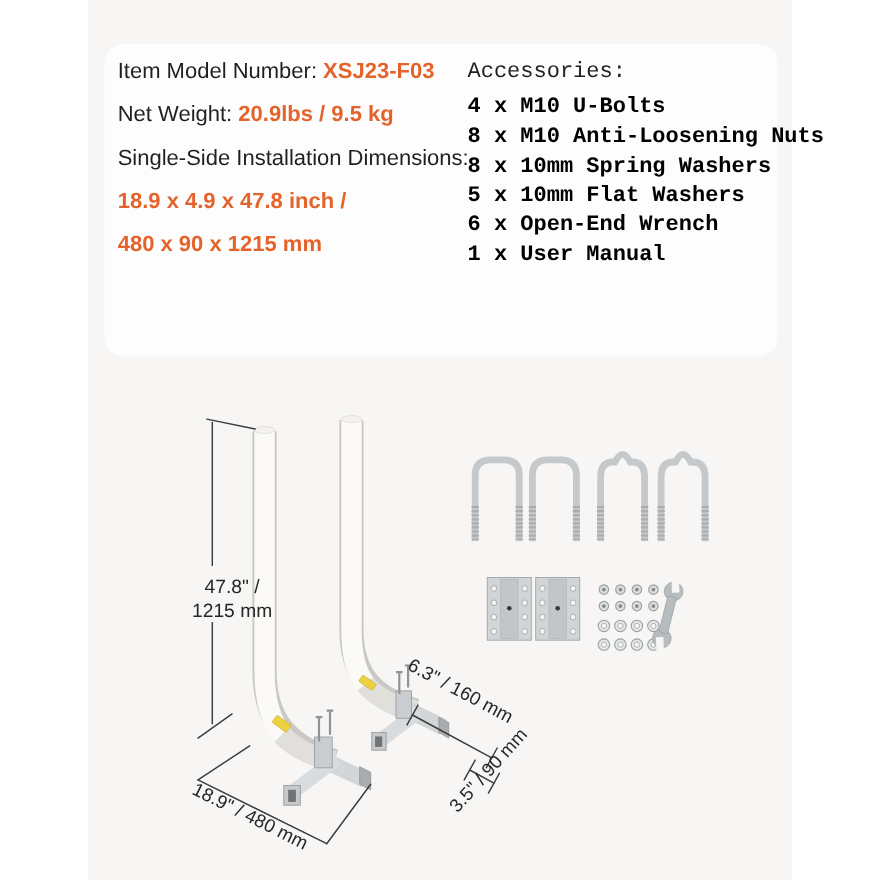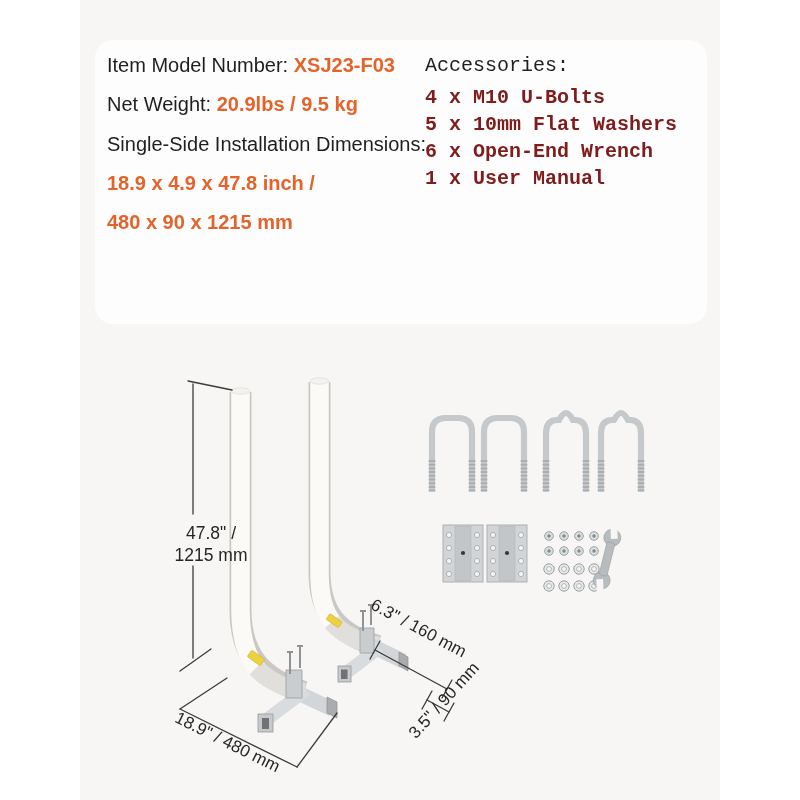--- a/index.html
+++ b/index.html
@@ -4,21 +4,21 @@
 <style>
   html,body{margin:0;padding:0;}
   body{width:800px;height:800px;background:#ffffff;font-family:"Liberation Sans",sans-serif;position:relative;overflow:hidden;}
   .stage{position:absolute;left:80px;top:0;width:640px;height:800px;background:#f7f6f4;}
   .spec-card{position:absolute;left:15px;top:40px;width:612px;height:284px;background:#fdfdfd;border-radius:18px;}
   .col-left{position:absolute;left:12px;top:6px;}
   .col-left p{margin:0;font-size:20px;line-height:39.3px;color:#1f1f1f;white-space:nowrap;}
   .col-left .v{color:#e4632a;font-weight:700;}
   .col-right{position:absolute;left:330px;top:6px;font-family:Liberation Mono, monospace;}
   .col-right .heading{margin:0;font-size:20px;line-height:39.3px;color:#1f1f1f;}
-  .col-right .acc{margin:0;font-size:20px;line-height:26.8px;color:#7f1d1d;font-weight:700;white-space:nowrap;}
+  .col-right .acc{margin:0;font-size:20px;line-height:26.8px;color:#000000;font-weight:700;white-space:nowrap;}
   .illustration{position:absolute;left:0;top:340px;}
   
   .dim{stroke:#3b3b3b;stroke-width:1.3;fill:none;stroke-linecap:round;}
   .dimtext{font-size:17px;fill:#262626;font-weight:500;}
   .dimtext-lg{font-size:17.5px;fill:#262626;font-weight:500;}
   .poleborder{stroke:#c9c8c4;stroke-width:22;fill:none;}
   .polewhite{stroke:#fbfaf7;stroke-width:18.5;fill:none;}
   .elbow{stroke:#e0dfdb;stroke-width:18.5;fill:none;}
   .arm{stroke:#d3d6d8;stroke-width:15;fill:none;}
   .cross{stroke:#d9dcde;stroke-width:13;fill:none;}
@@ -51,20 +51,22 @@
     <div class="col-left">
       <p class="row"><span class="k">Item Model Number: </span><span class="v">XSJ23-F03</span></p>
       <p class="row"><span class="k">Net Weight: </span><span class="v">20.9lbs / 9.5 kg</span></p>
       <p class="row"><span class="k">Single-Side Installation Dimensions:</span><span class="v"></span></p>
       <p class="row"><span class="k"></span><span class="v">18.9 x 4.9 x 47.8 inch /</span></p>
       <p class="row"><span class="k"></span><span class="v">480 x 90 x 1215 mm</span></p>
     </div>
     <div class="col-right">
       <p class="heading">Accessories:</p>
       <p class="acc">4 x M10 U-Bolts</p>
+      <p class="acc">8 x M10 Anti-Loosening Nuts</p>
+      <p class="acc">8 x 10mm Spring Washers</p>
       <p class="acc">5 x 10mm Flat Washers</p>
       <p class="acc">6 x Open-End Wrench</p>
       <p class="acc">1 x User Manual</p>
     </div>
   </div>
 
   <svg class="illustration" width="640" height="460" viewBox="0 0 640 460" xmlns="http://www.w3.org/2000/svg">
 
     <g>
       <path class="poleborder" d="M160.5,52 L160.5,270 C160.5,314 180,338 224,352"></path>

